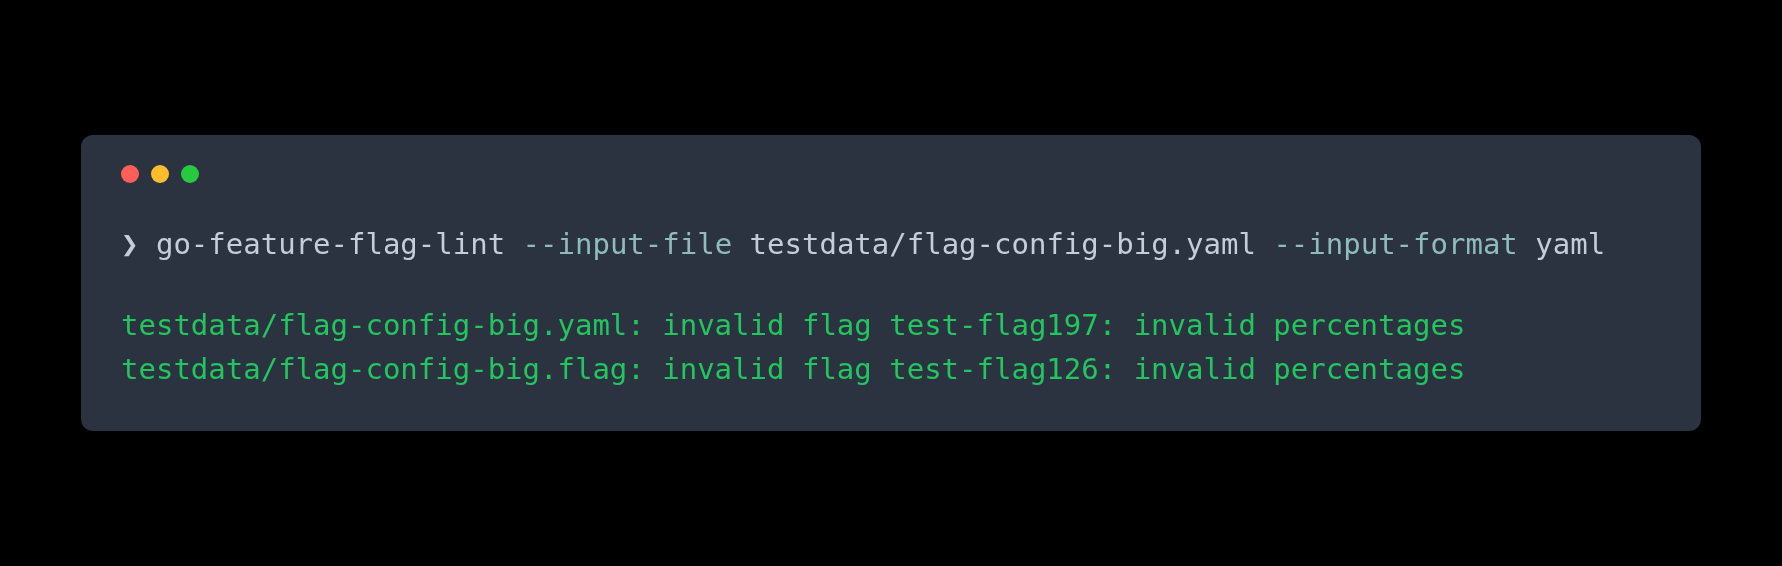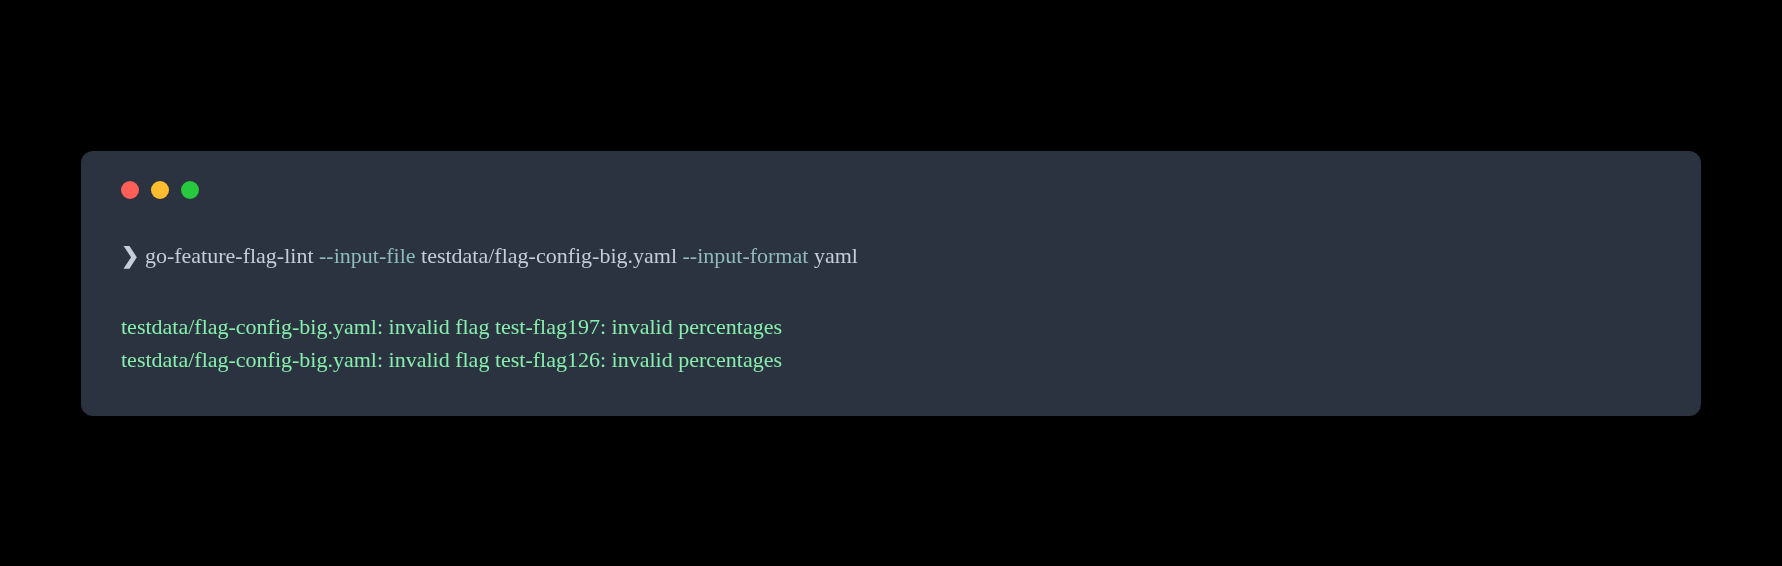--- a/index.html
+++ b/index.html
@@ -30,56 +30,55 @@
     }
     .traffic-light {
       width: 18px;
       height: 18px;
       border-radius: 50%;
     }
     .tl-red { background: #ff5f56; }
     .tl-yellow { background: #ffbd2e; }
     .tl-green { background: #27c93f; }
     .terminal-content {
-      font-size: 22px;
+      font-size: 29px;
       line-height: 1.5;
       color: #c5cdd8;
-      font-family: Liberation Serif, serif;
     }
     .command-line {
       margin-bottom: 38px;
       white-space: nowrap;
     }
     .prompt {
       color: #c5cdd8;
       font-weight: bold;
     }
     .cmd-text {
       color: #c5cdd8;
     }
     .cmd-flag {
       color: #8fbcbb;
     }
     .output-line {
-      color: #86efac;
+      color: #22c55e;
       white-space: nowrap;
     }
   </style>
 </head>
 <body>
 
 <div class="terminal-window">
   <div class="traffic-lights">
     <div class="traffic-light tl-red"></div>
     <div class="traffic-light tl-yellow"></div>
     <div class="traffic-light tl-green"></div>
   </div>
   <div class="terminal-content">
     <div class="command-line">
       <span class="prompt">❯</span>
       <span class="cmd-text"> <span>go-feature-flag-lint</span> </span><span class="cmd-flag">--input-file</span><span class="cmd-text"> <span>testdata/flag-config-big.yaml</span> </span><span class="cmd-flag">--input-format</span><span class="cmd-text"> <span>yaml</span></span>
     </div>
     <div>
       <div class="output-line">testdata/flag-config-big.yaml: invalid flag test-flag197: invalid percentages</div>
-      <div class="output-line">testdata/flag-config-big.yaml: invalid flag test-flag126: invalid percentages</div>
+      <div class="output-line">testdata/flag-config-big.flag: invalid flag test-flag126: invalid percentages</div>
     </div>
   </div>
 </div>
 
 </body></html>

